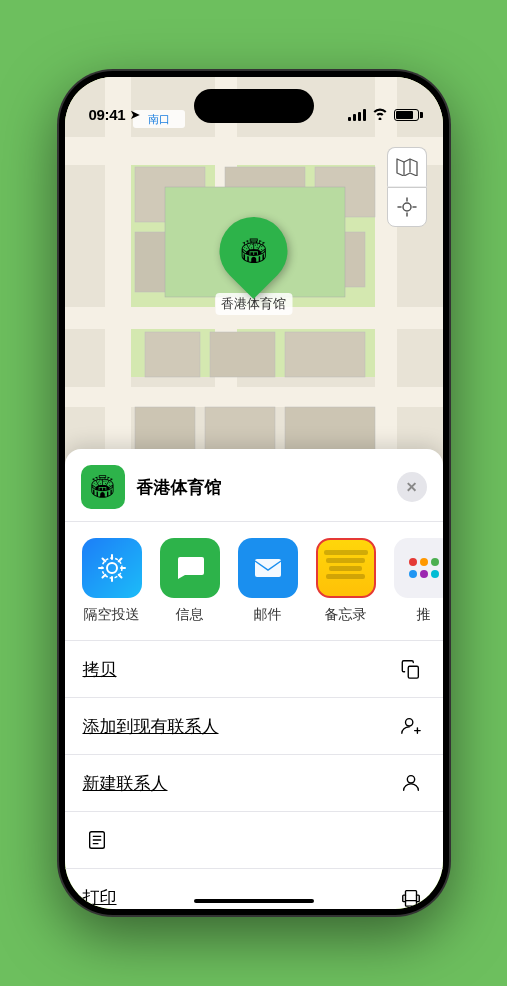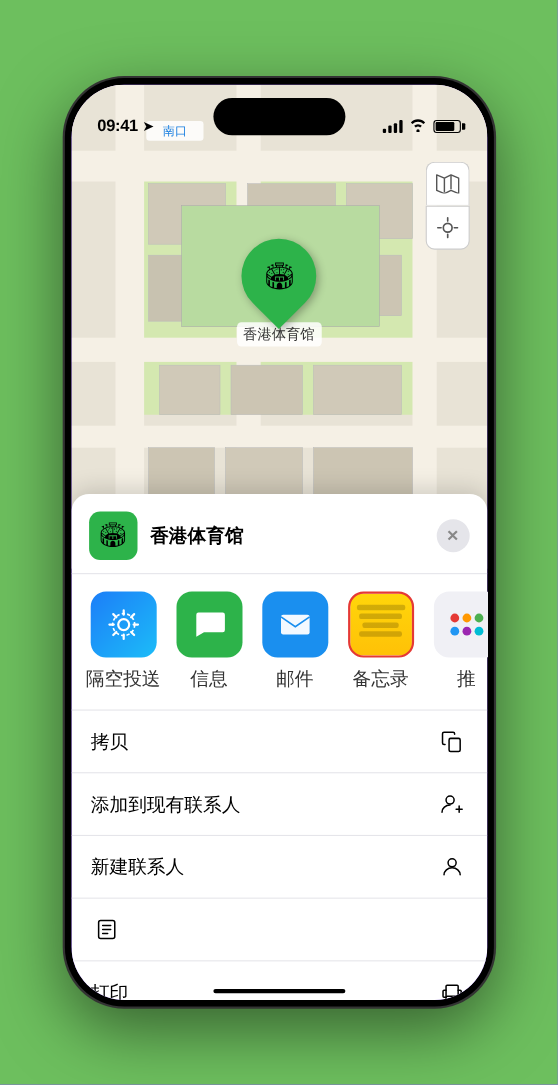--- a/index.html
+++ b/index.html
@@ -20,21 +20,21 @@
       position: relative;
       box-shadow: 0 0 0 2px #333, 0 20px 60px rgba(0,0,0,0.5);
       overflow: hidden;
     }
     .phone-screen {
       position: absolute;
       top: 6px;
       left: 6px;
       right: 6px;
       bottom: 6px;
-      background: #8b5cf6;
+      background: #84cc16;
       border-radius: 48px;
       overflow: hidden;
     }
     
     .dynamic-island {
       position: absolute;
       top: 12px;
       left: 50%;
       transform: translateX(-50%);
       width: 120px;
@@ -265,40 +265,41 @@
       font-size: 30px;
     }
     .share-icon-box.airdrop { background: linear-gradient(135deg, #1c7ef8, #1cbcf8); }
     .share-icon-box.messages { background: #2db34a; }
     .share-icon-box.mail { background: #1a8fef; }
     .share-icon-box.notes {
       background: linear-gradient(180deg, #ffd60a 0%, #ffc107 100%);
       border: 2.5px solid #e53935;
     }
     .share-label {
-      font-size: 17px;
+      font-size: 14px;
       color: #333;
       text-align: right;
     }
     .dot {
       width: 8px;
       height: 8px;
       border-radius: 50%;
     }
     
     .action-list {
       padding: 0;
     }
     .action-item {
       display: flex;
       align-items: center;
       justify-content: space-between;
       padding: 14px 18px;
       border-bottom: 0.5px solid #e5e5ea;
       cursor: pointer;
+      text-decoration: underline;
     }
     .action-item:last-child {
       border-bottom: none;
     }
     .action-label {
       font-size: 17px;
       color: #000;
     }
     .action-icon {
       width: 28px;

